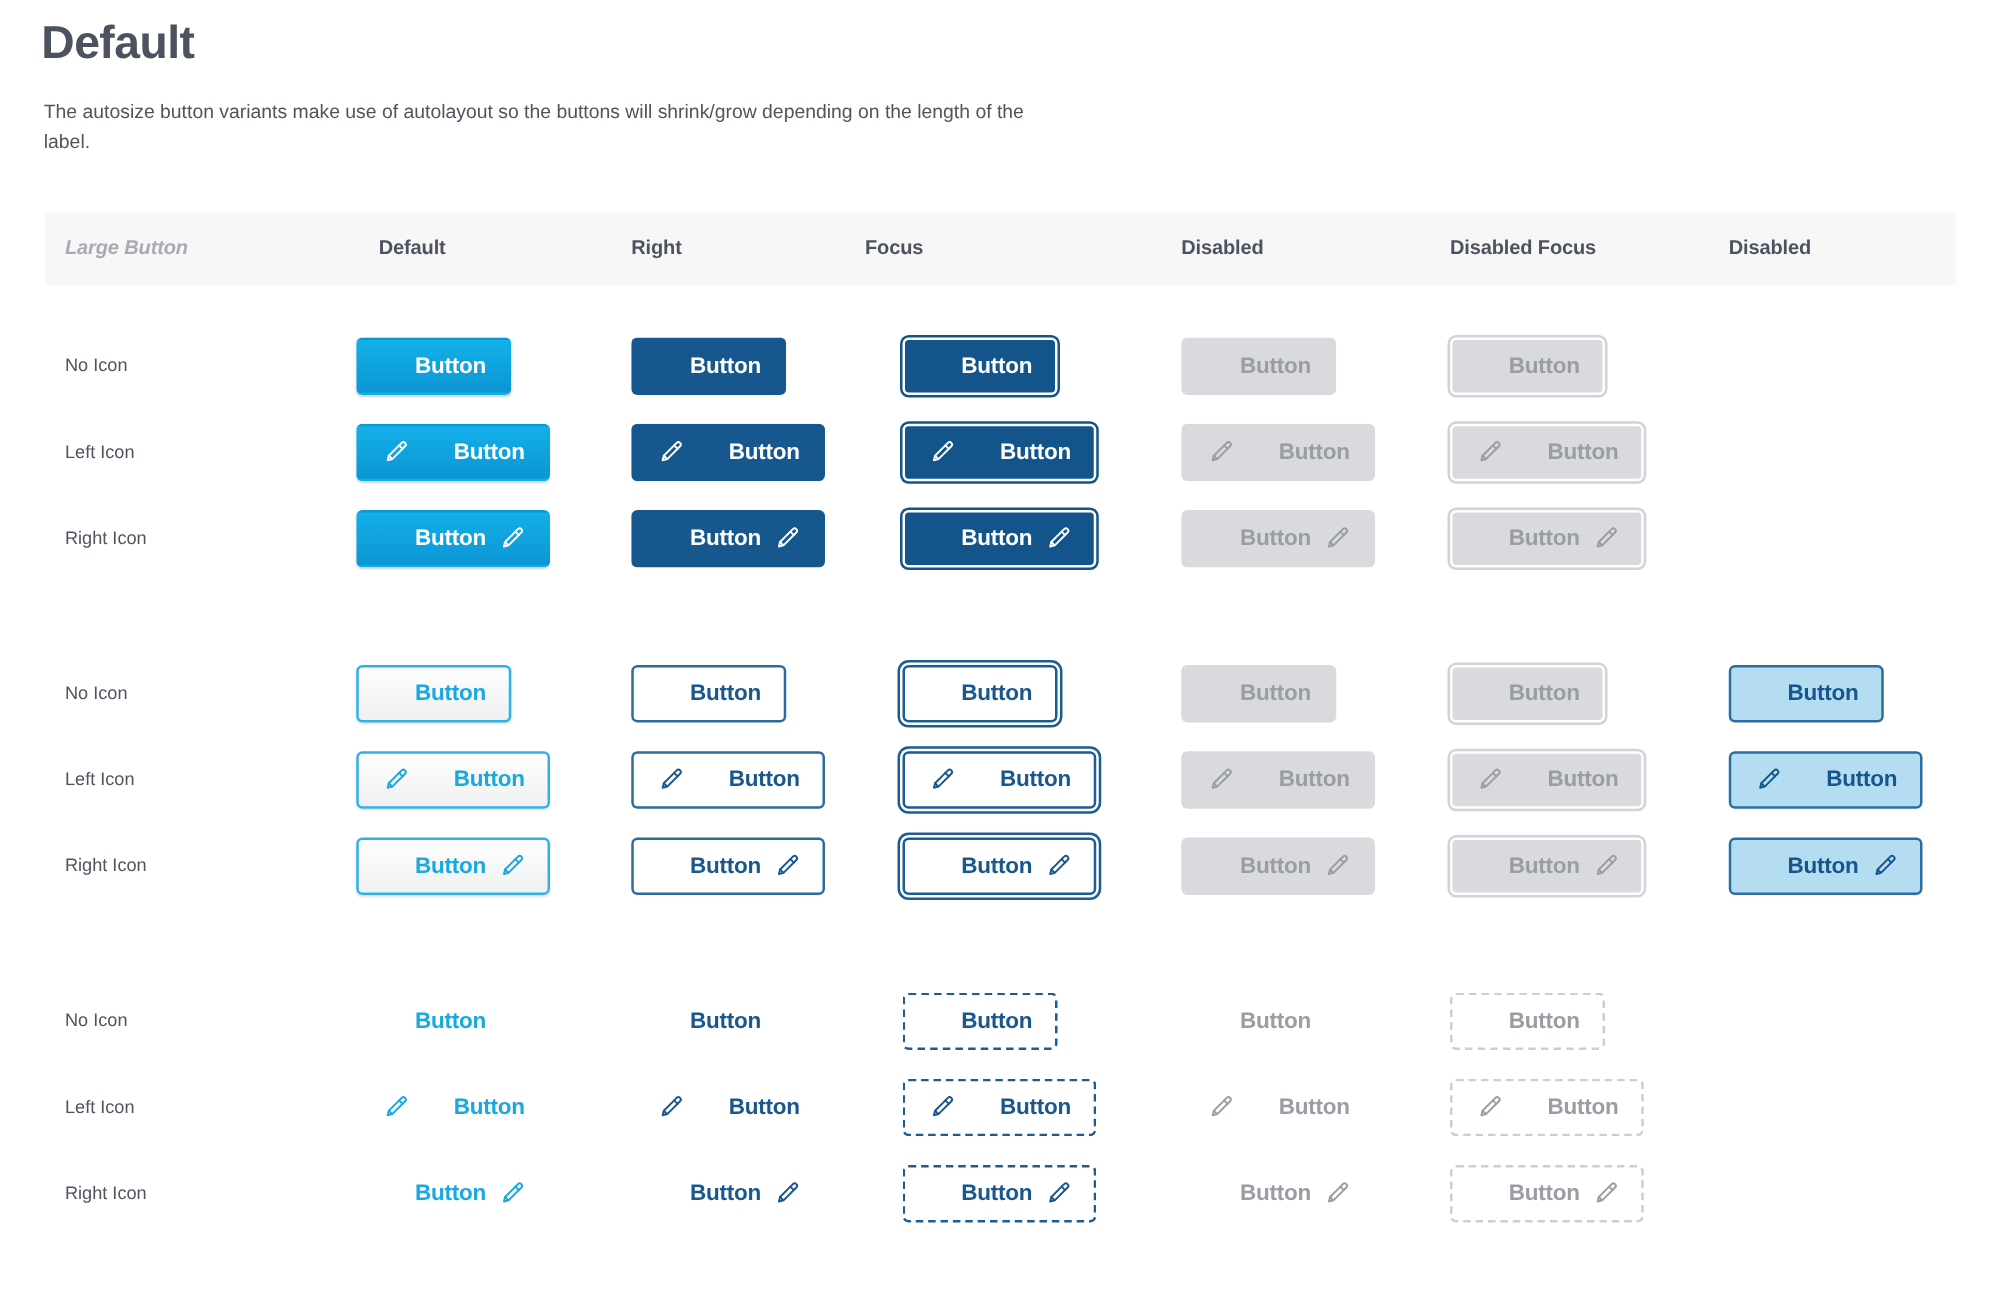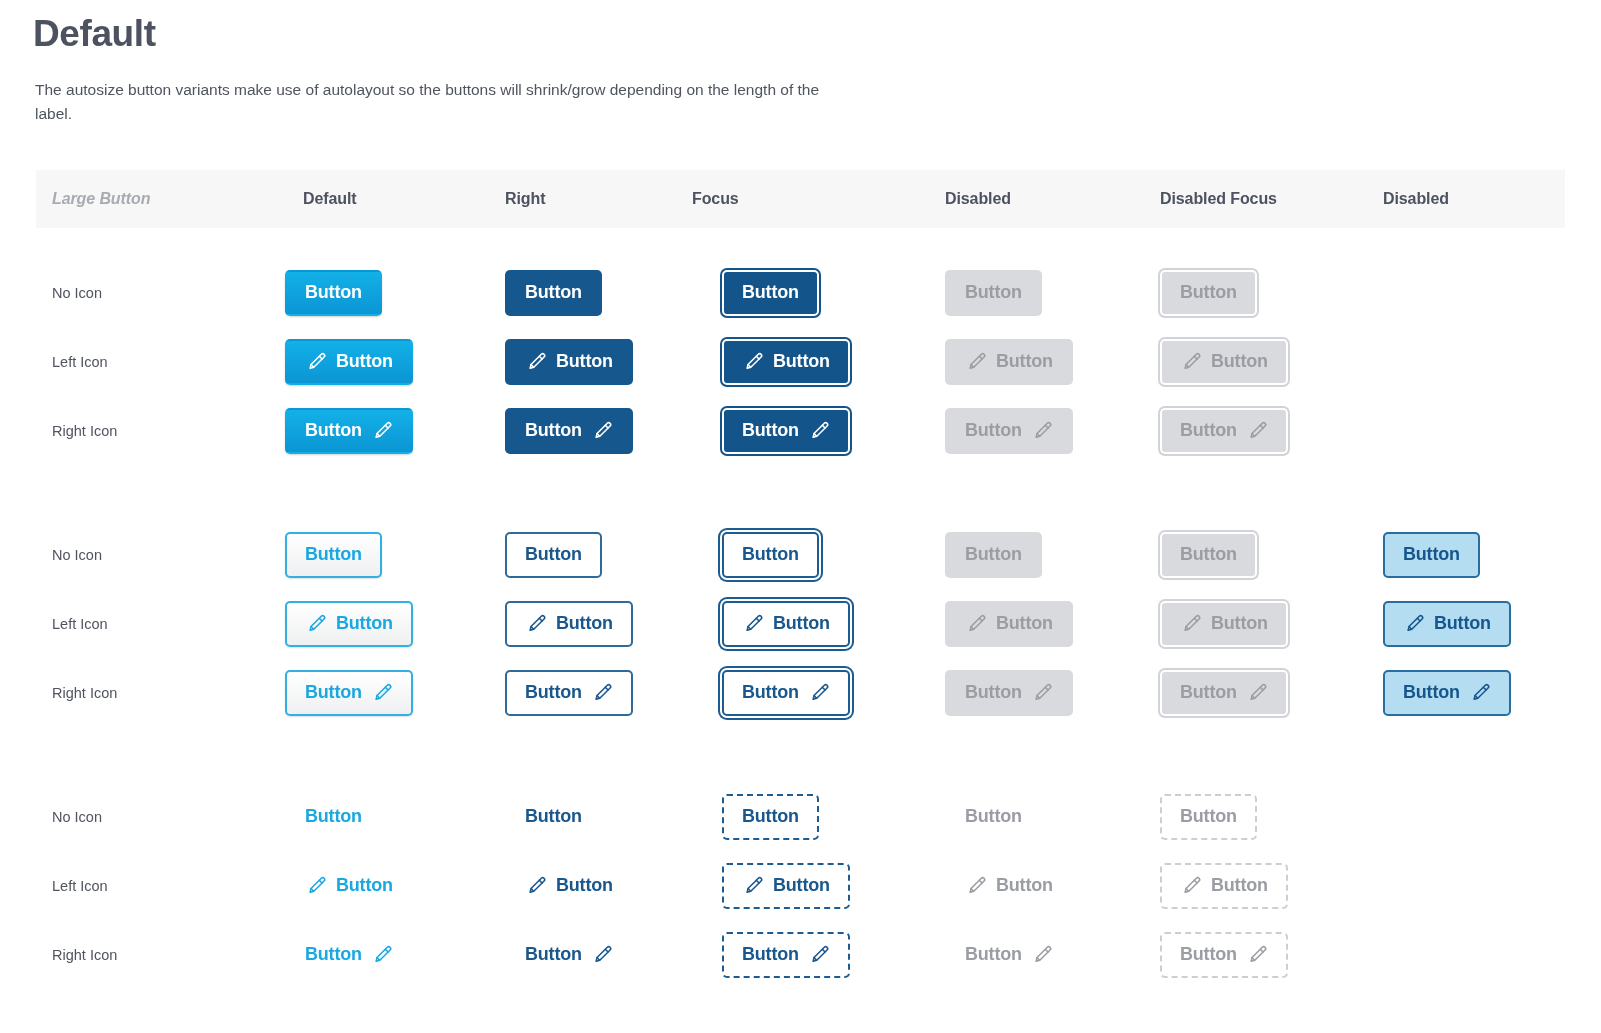--- a/index.html
+++ b/index.html
@@ -60,21 +60,21 @@
     border-radius: 5px;
     border: 2px solid transparent;
     padding: 0 18px;
     height: 46px;
     background: transparent;
     cursor: pointer;
     white-space: nowrap;
     position: relative;
     line-height: 1;
   }
-  .btn .lbl { position: relative; top: -1px; }
+  .btn .lbl { position: relative; top: -1px; margin-left: 27px; }
 
   
   .pencil { flex: 0 0 auto; width: 22px; height: 22px; display: block; }
   .pencil svg { display: block; width: 22px; height: 22px; }
 
   
   .p-default {
     background: linear-gradient(180deg, #13b0e8 0%, #0b96d4 100%);
     color: #ffffff;
     box-shadow: 0 1px 2px rgba(0,0,0,0.18);

